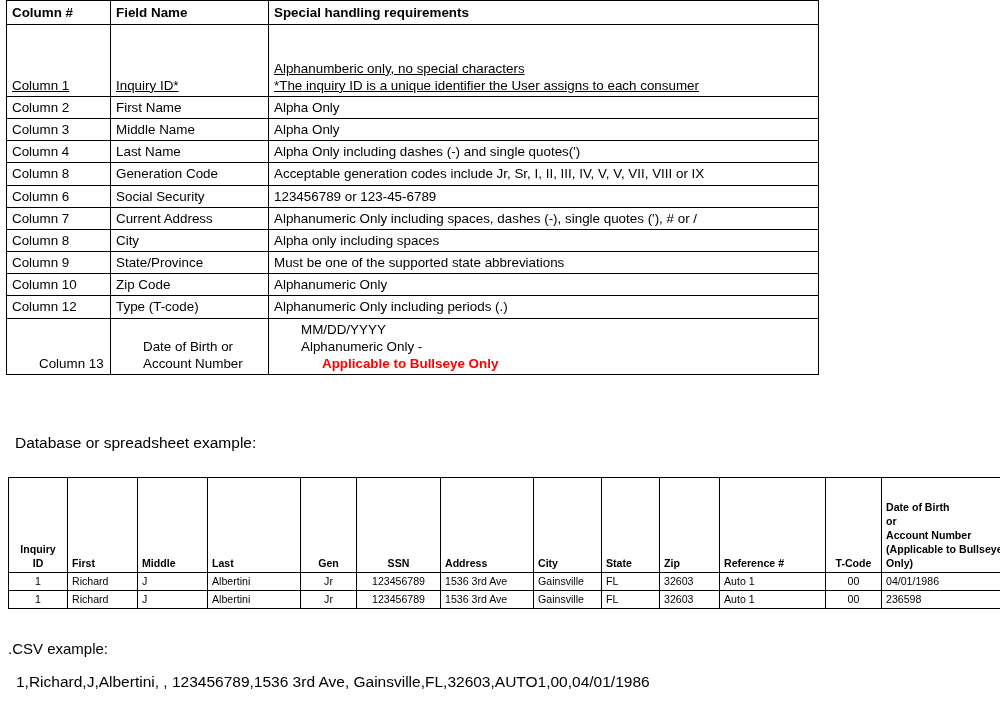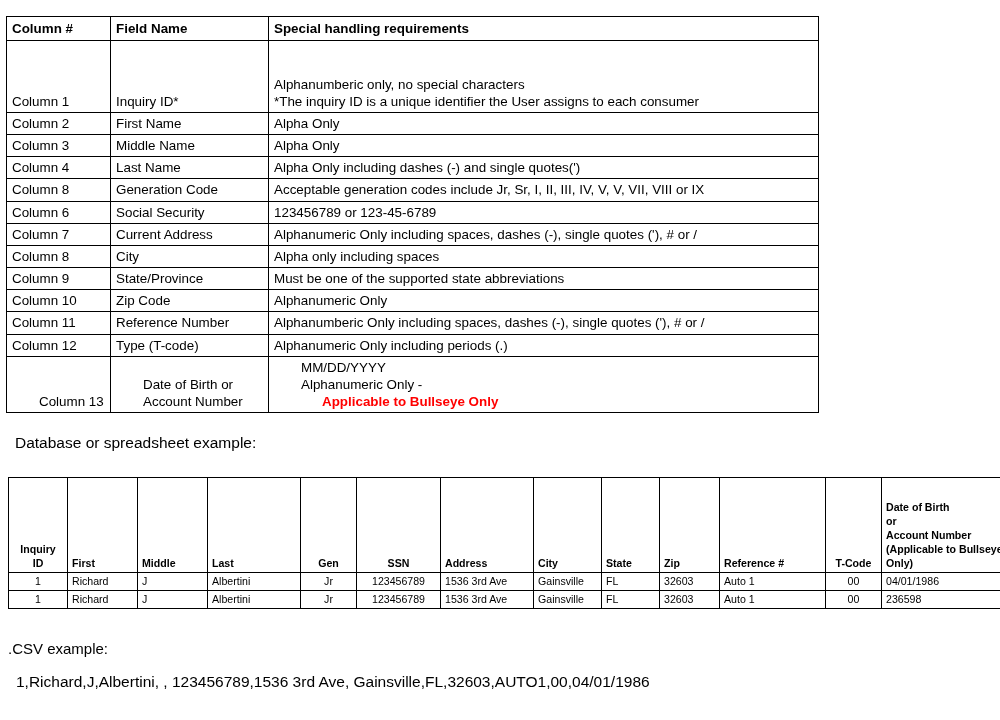--- a/index.html
+++ b/index.html
@@ -13,21 +13,21 @@
     font-family: "Liberation Sans", sans-serif;
     color: #000000;
     overflow: hidden;
     position: relative;
   }
 
   
   #spec-table-wrap {
     position: absolute;
     left: 6px;
-    top: 16px;
+    top: 0;
     width: 812px;
   }
   table.spec {
     border-collapse: collapse;
     table-layout: fixed;
     width: 812px;
     font-size: 13.4px;
     line-height: 1.28;
   }
   table.spec col.c1 { width: 104px; }
@@ -44,20 +44,21 @@
     height: 20px;
     box-sizing: border-box;
   }
   table.spec tr.head th {
     font-weight: bold;
     height: 24px;
     padding-bottom: 3px;
   }
   table.spec tr.tall td {
     height: 72px;
+    text-decoration: underline;
   }
   table.spec tr.two-line td {
     height: 42px;
     padding-left: 32px;
   }
   .cell-lines { display: block; }
   .cell-lines span { display: block; }
   .red-bold {
     color: #FF0000;
     font-weight: bold;
@@ -191,25 +192,20 @@
       </tr>
       <tr>
         <td>Column 9</td>
         <td>State/Province</td>
         <td>Must be one of the supported state abbreviations</td>
       </tr>
       <tr>
         <td>Column 10</td>
         <td>Zip Code</td>
         <td>Alphanumeric Only</td>
-      </tr>
-      <tr>
-        <td>Column 11</td>
-        <td>Reference Number</td>
-        <td>Alphanumberic Only including spaces, dashes (-), single quotes ('), # or /</td>
       </tr>
       <tr>
         <td>Column 12</td>
         <td>Type (T-code)</td>
         <td>Alphanumeric Only including periods (.)</td>
       </tr>
       <tr class="two-line">
         <td>Column 13</td>
         <td>
           <span class="cell-lines">

